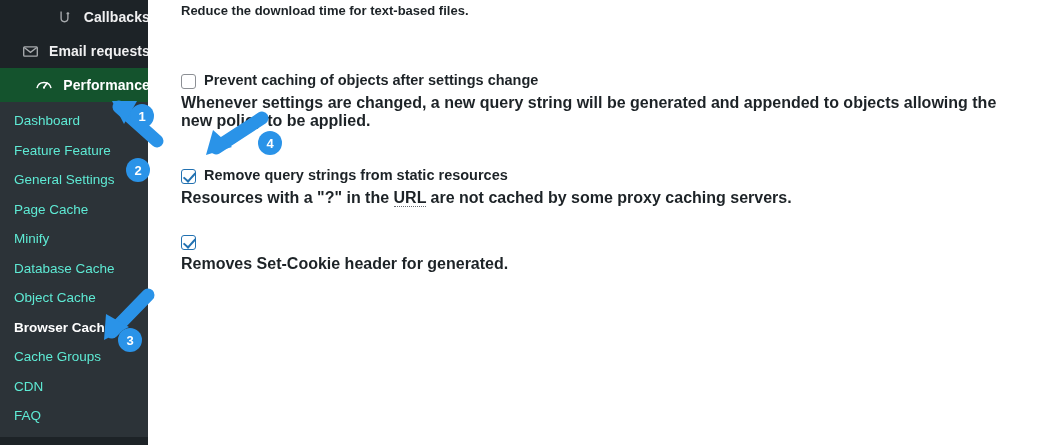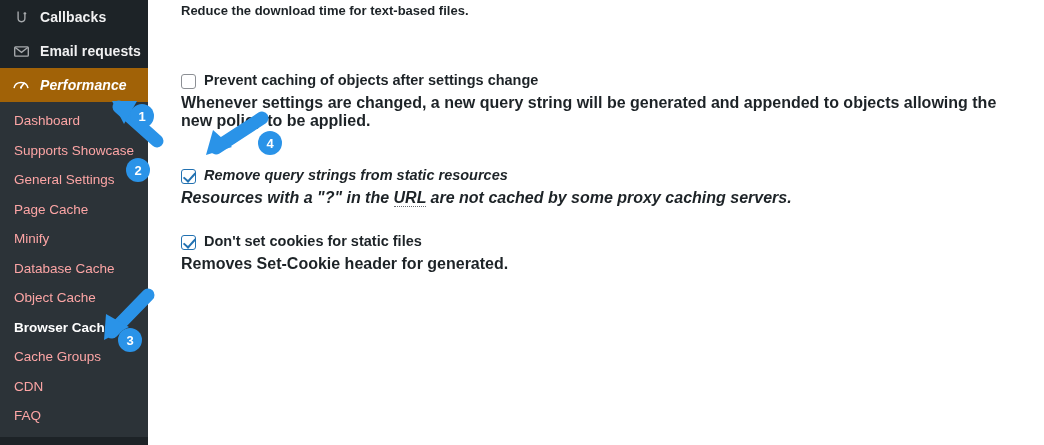--- a/index.html
+++ b/index.html
@@ -29,46 +29,46 @@
   .menu-item {
     display: flex;
     align-items: center;
     height: 34px;
     padding: 0 10px 0 11px;
     color: #f0f0f1;
     font-weight: bold;
     font-size: 14px;
     letter-spacing: 0.1px;
     position: relative;
+    justify-content: flex-end;
   }
   .menu-item .mi-icon {
     width: 20px;
     margin-right: 9px;
     display: flex;
     align-items: center;
     justify-content: center;
     color: #a7aaad;
     flex: 0 0 20px;
   }
   .menu-item.current {
-    background: #a16207;
+    background: #14532d;
     color: #fff;
-    font-style: italic;
   }
   .menu-item.current .mi-icon { color: #fff; }
 
   .submenu {
     background: #2c3338;
     padding: 4px 0 6px 0;
   }
   .submenu-item {
     display: block;
     padding: 6px 0 6px 14px;
     font-size: 13.5px;
-    color: #fca5a5;
+    color: #5eead4;
     line-height: 1.3;
   }
   .submenu-item.active {
     color: #fff;
     font-weight: bold;
   }
 
   
   .content {
     position: absolute;
@@ -223,21 +223,21 @@
             <path d="M10 12.5 L14 7.3" stroke-width="1.8"></path>
             <circle cx="10" cy="13" r="1.2" fill="currentColor" stroke="none"></circle>
           </svg>
         </span>
         <span>Performance</span>
       </div>
     </div>
 
     <div class="submenu">
       <a class="submenu-item">Dashboard</a>
-      <a class="submenu-item">Supports Showcase</a>
+      <a class="submenu-item">Feature Feature</a>
       <a class="submenu-item">General Settings</a>
       <a class="submenu-item">Page Cache</a>
       <a class="submenu-item">Minify</a>
       <a class="submenu-item">Database Cache</a>
       <a class="submenu-item">Object Cache</a>
       <a class="submenu-item active">Browser Cache</a>
       <a class="submenu-item">Cache Groups</a>
       <a class="submenu-item">CDN</a>
       <a class="submenu-item">FAQ</a>
     </div>
@@ -249,33 +249,32 @@
       <p class="lead-text">Reduce the download time for text-based files.</p>
 
       <div class="field-block" style="margin-top:50px;">
         <div class="cb-row">
           <span class="cb"></span>
           <span class="cb-label">Prevent caching of objects after settings change</span>
         </div>
         <p class="desc">Whenever settings are changed, a new query string will be generated and appended to objects allowing the new policy to be applied.</p>
       </div>
 
-      <div class="field-block" style="margin-top:37px;font-style:italic;">
+      <div class="field-block" style="margin-top:37px;">
         <div class="cb-row">
           <span class="cb checked"></span>
           <span class="cb-label">Remove query strings from static resources</span>
         </div>
         <p class="desc"><span>Resources with a "?" in the </span><span class="underline-dot">URL</span><span> are not cached by some proxy caching servers.</span></p>
       </div>
 
 
       <div class="field-block" style="margin-top:26px;">
         <div class="cb-row">
           <span class="cb checked"></span>
-          <span class="cb-label">Don't set cookies for static files</span>
         </div>
         <p class="desc">Removes Set-Cookie header for generated.</p>
       </div>
 
     </div>
   </div>
 
   <svg class="overlay" viewBox="0 0 1044 445">
 
     <g>

